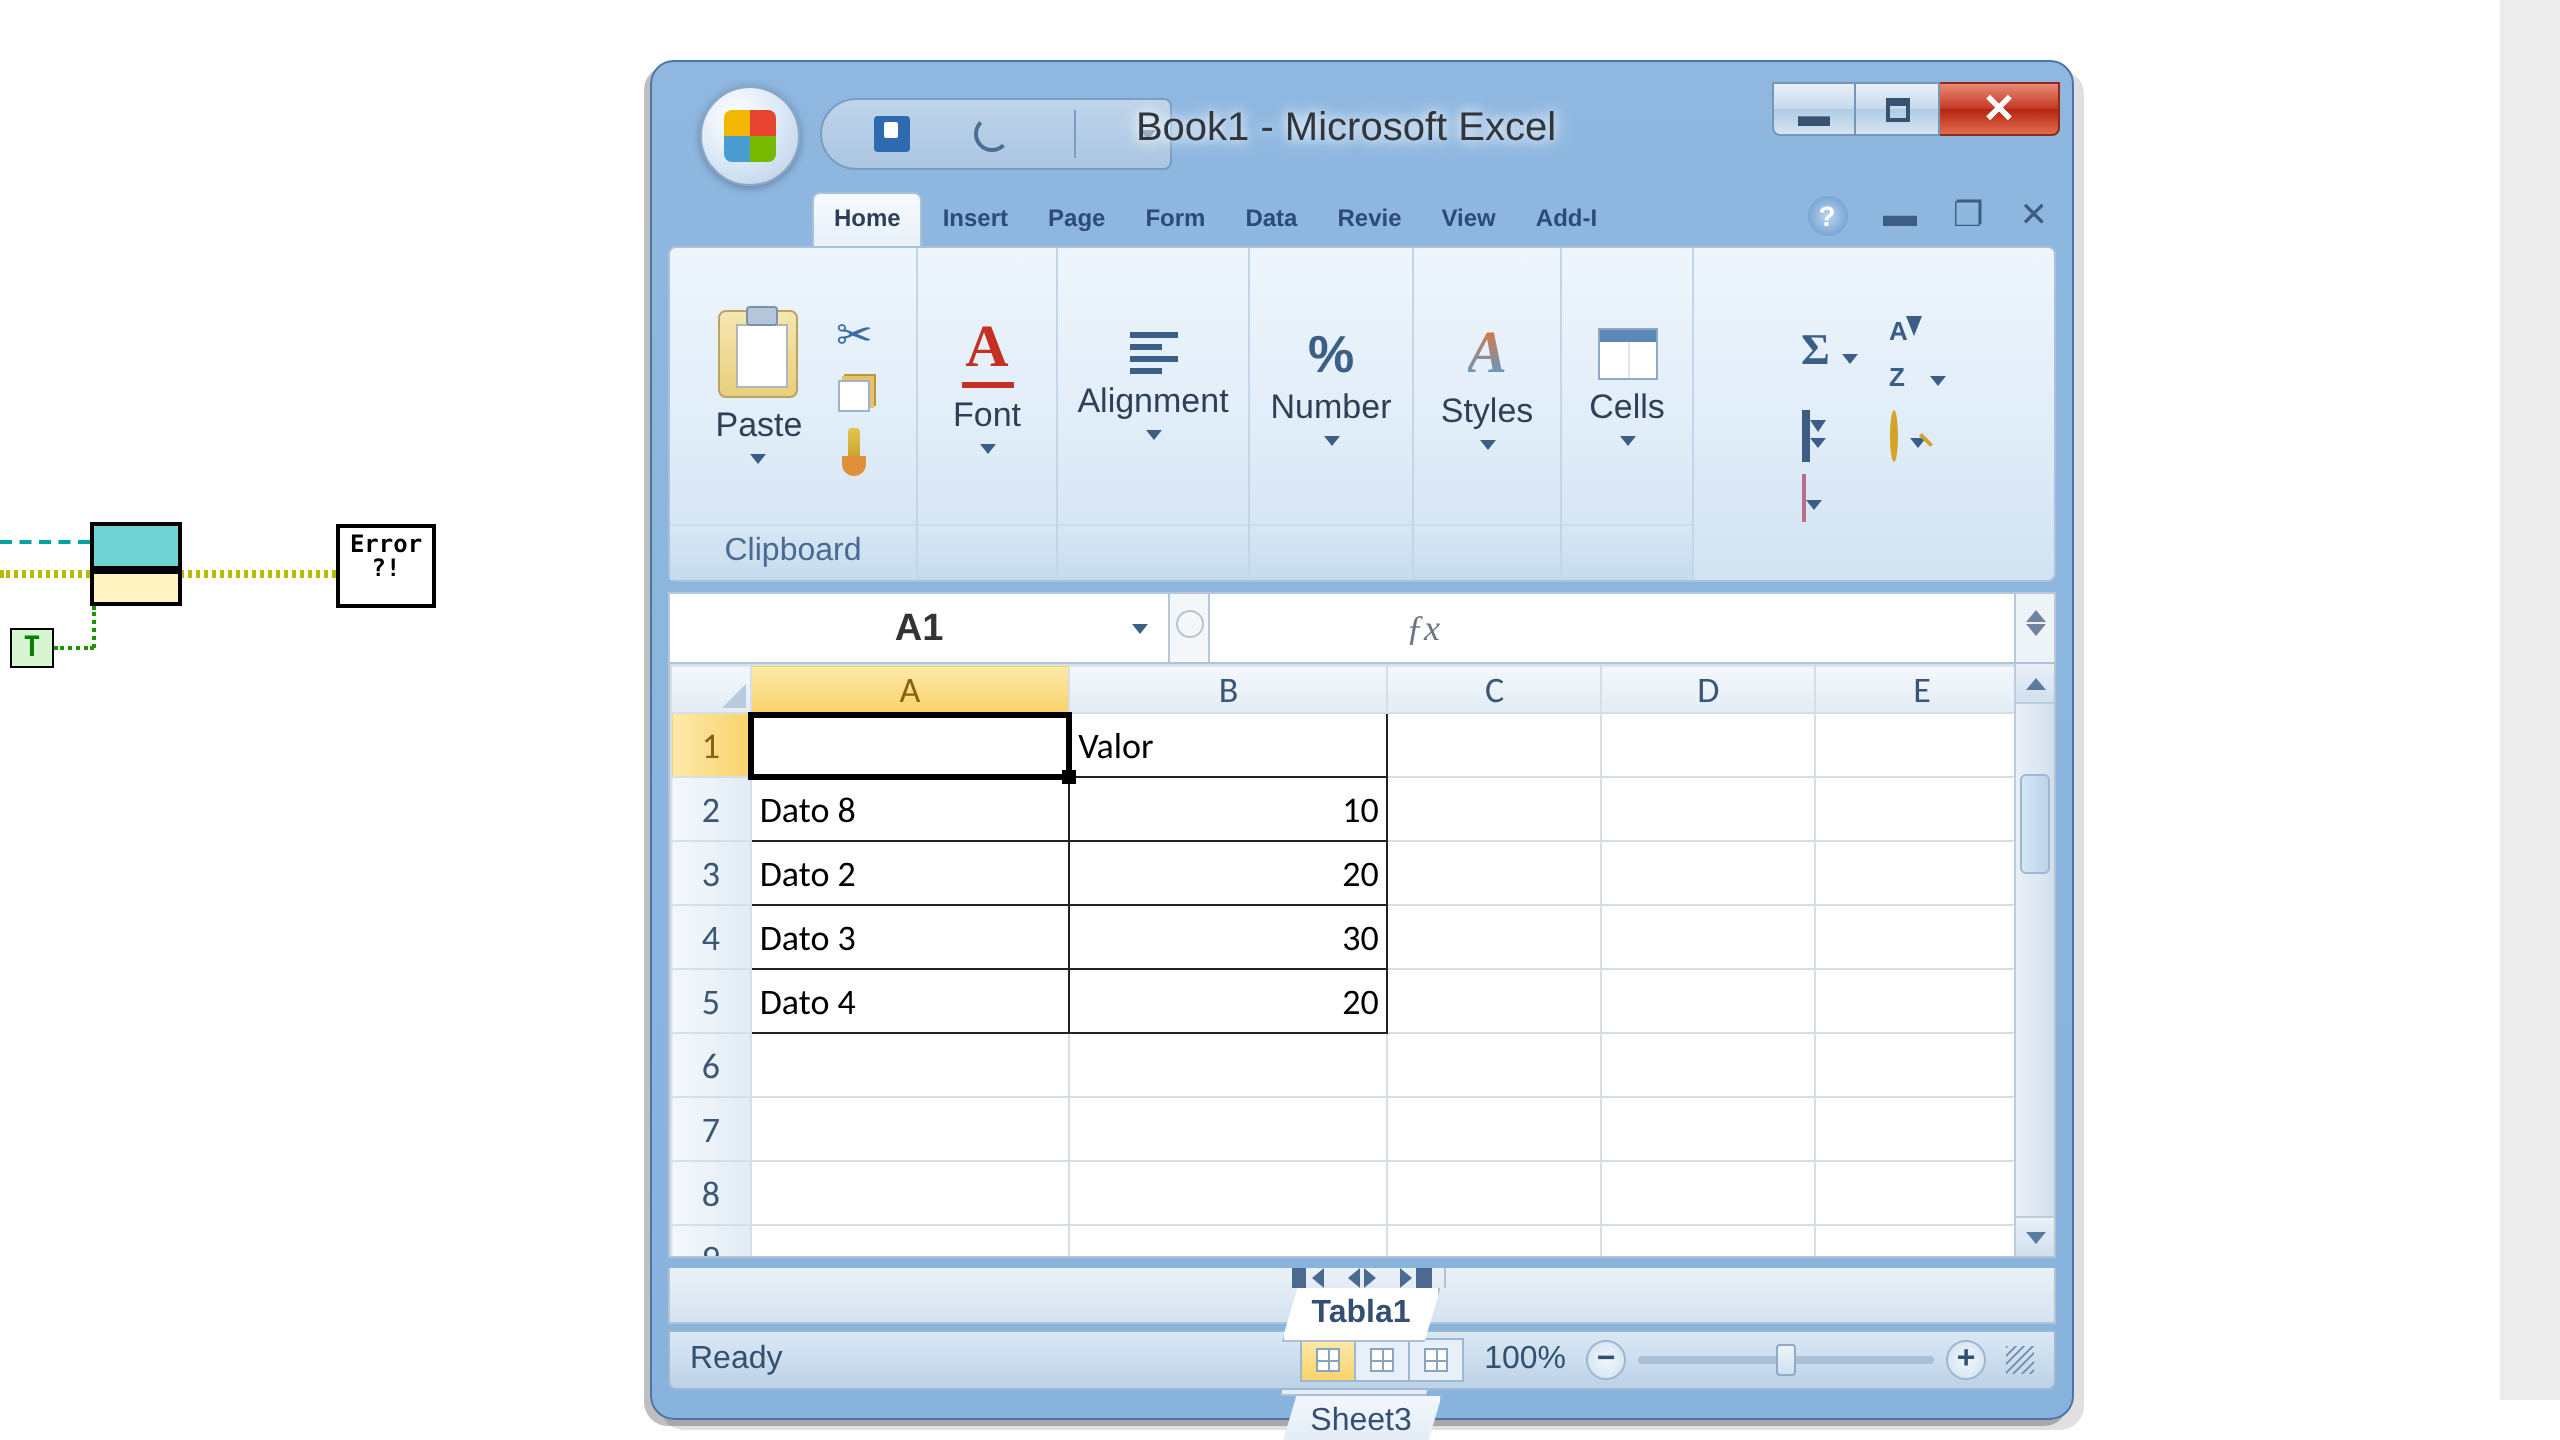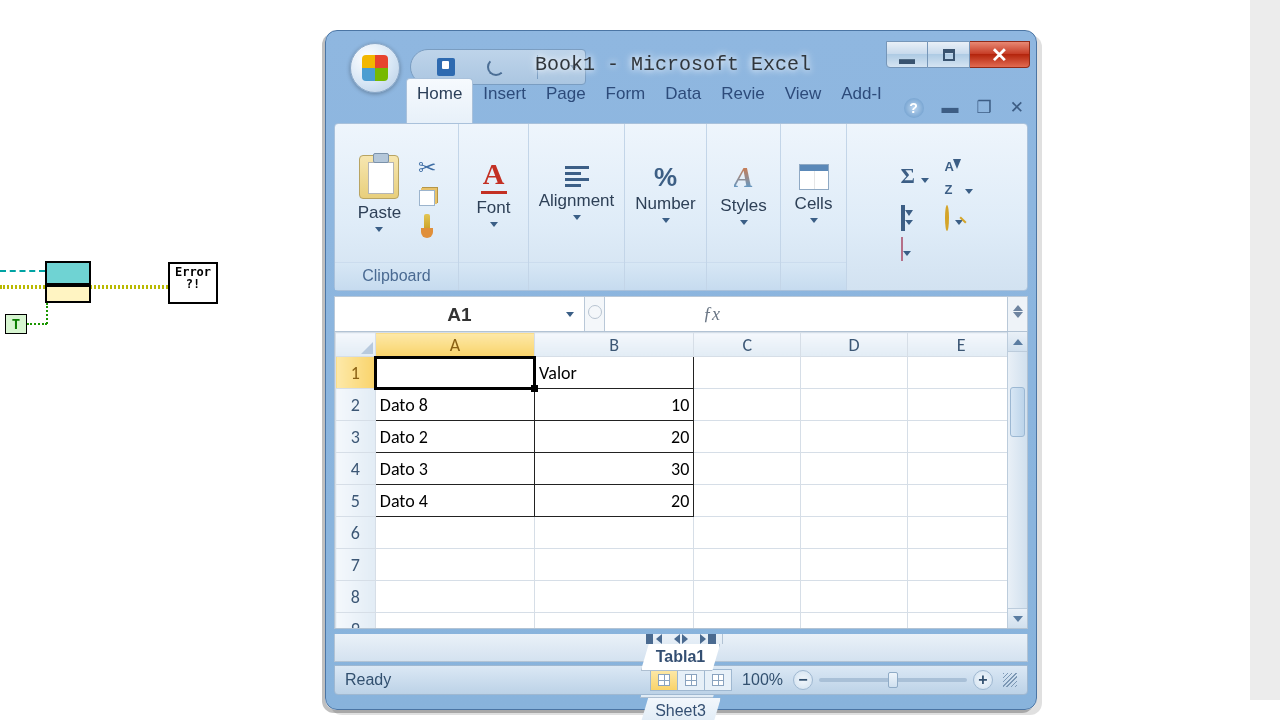--- a/index.html
+++ b/index.html
@@ -19,30 +19,30 @@
   background:conic-gradient(#e7432e 0 90deg,#76b900 90deg 180deg,#4a9dd1 180deg 270deg,#f2b700 270deg 360deg); }
 .qat { position:absolute; left:84px; top:18px; width:176px; height:36px;
   background:linear-gradient(#bed4ea,#abc6e1); border:1px solid #7a9dc1;
   border-top-left-radius:18px; border-bottom-left-radius:18px; border-top-right-radius:4px; border-bottom-right-radius:4px;
   display:flex; align-items:center; padding-left:26px; gap:32px; }
 .qat-icon { width:18px; height:18px; background:#2e6ab0; border-radius:2px; position:relative; }
 .qat-icon:after{content:"";position:absolute;left:5px;top:3px;width:7px;height:8px;background:#fff;border-radius:1px;}
 .qat-undo { width:18px; height:18px; border:2px solid #4b6e95; border-top-color:transparent; border-right-color:transparent; border-radius:50%; position:relative; }
 .qat-sep { width:1px; height:24px; background:#7a9dc1; }
 .caret-d { width:0;height:0;border-left:4px solid transparent;border-right:4px solid transparent;border-top:5px solid #3a5e86; }
-.title-text { position:absolute; left:0; right:16px; top:22px; text-align:center; font-size:20px; color:#30363c; text-shadow:0 0 6px #fff,0 0 10px #e4eef8; pointer-events:none;font-family:Liberation Mono, monospace; }
+.title-text { position:absolute; left:0; right:16px; top:22px; text-align:center; font-size:20px; color:#30363c; text-shadow:0 0 6px #fff,0 0 10px #e4eef8; pointer-events:none; }
 .winbtns { position:absolute; right:6px; top:10px; display:flex; }
 .winbtn { width:42px; height:27px; border:1px solid #7696b8; border-left:none;
   background:linear-gradient(#e9f0f7,#c6d9ec 49%,#aecbe4 50%,#d5e4f2);
   display:flex;align-items:center;justify-content:center;color:#39536f;font-size:16px;font-weight:bold;}
 .winbtn:first-child{border-left:1px solid #7696b8;border-bottom-left-radius:4px;}
 .winbtn.close{width:60px;background:linear-gradient(#e88974,#c53a24 49%,#b4250d 50%,#e26a50);border-color:#8f2a18;color:#fff;border-bottom-right-radius:4px;}
 .winbtn.close .xg{font-size:20px;font-weight:bold;}
 .tabs { position:absolute; left:80px; top:61px; display:flex; height:32px; align-items:flex-end; }
-.tab { padding:5px 10px 20px; font-size:17px; color:#2d4b7a; cursor:pointer; }
+.tab { padding:5px 10px 8px; font-size:12px; color:#2d4b7a; cursor:pointer;font-weight:bold; }
 .tab.active { background:linear-gradient(#f6fafe,#e7f0f9); border:1px solid #a9c1db; border-bottom:none; border-radius:4px 4px 0 0; color:#2b3f59; }
 .mdi-ctrls{position:absolute;right:12px;top:66px;display:flex;gap:18px;align-items:center;color:#3d5d84;font-size:17px;}
 .help-circ{width:20px;height:20px;border-radius:50%;background:radial-gradient(#bcd6f0,#5e92c6);color:#fff;display:flex;align-items:center;justify-content:center;font-weight:bold;font-size:14px;}
 .ribbon { position:absolute; left:8px; right:8px; top:92px; height:168px;
   background:linear-gradient(#eef5fc,#dfecf8 60%,#d2e2f1); border:1px solid #a9c1db; border-radius:4px; display:flex; }
 .rgroup { border-right:1px solid #c3d5e8; height:100%; display:flex; flex-direction:column; align-items:center; justify-content:flex-end; position:relative; }
 .rgroup-label { width:100%; text-align:center; font-size:16px; color:#4a6a92; padding:4px 2px 5px;
   background:linear-gradient(#d7e7f5,#c6dbef); border-top:1px solid #cbdcee; position:relative;}
 .rgroup-body { flex:1; display:flex; align-items:center; justify-content:center; gap:6px; padding:6px 8px; }
 .bigbtn { display:flex; flex-direction:column; align-items:center; gap:4px; padding:4px 6px; font-size:17px; color:#2e4057; border-radius:3px; }

